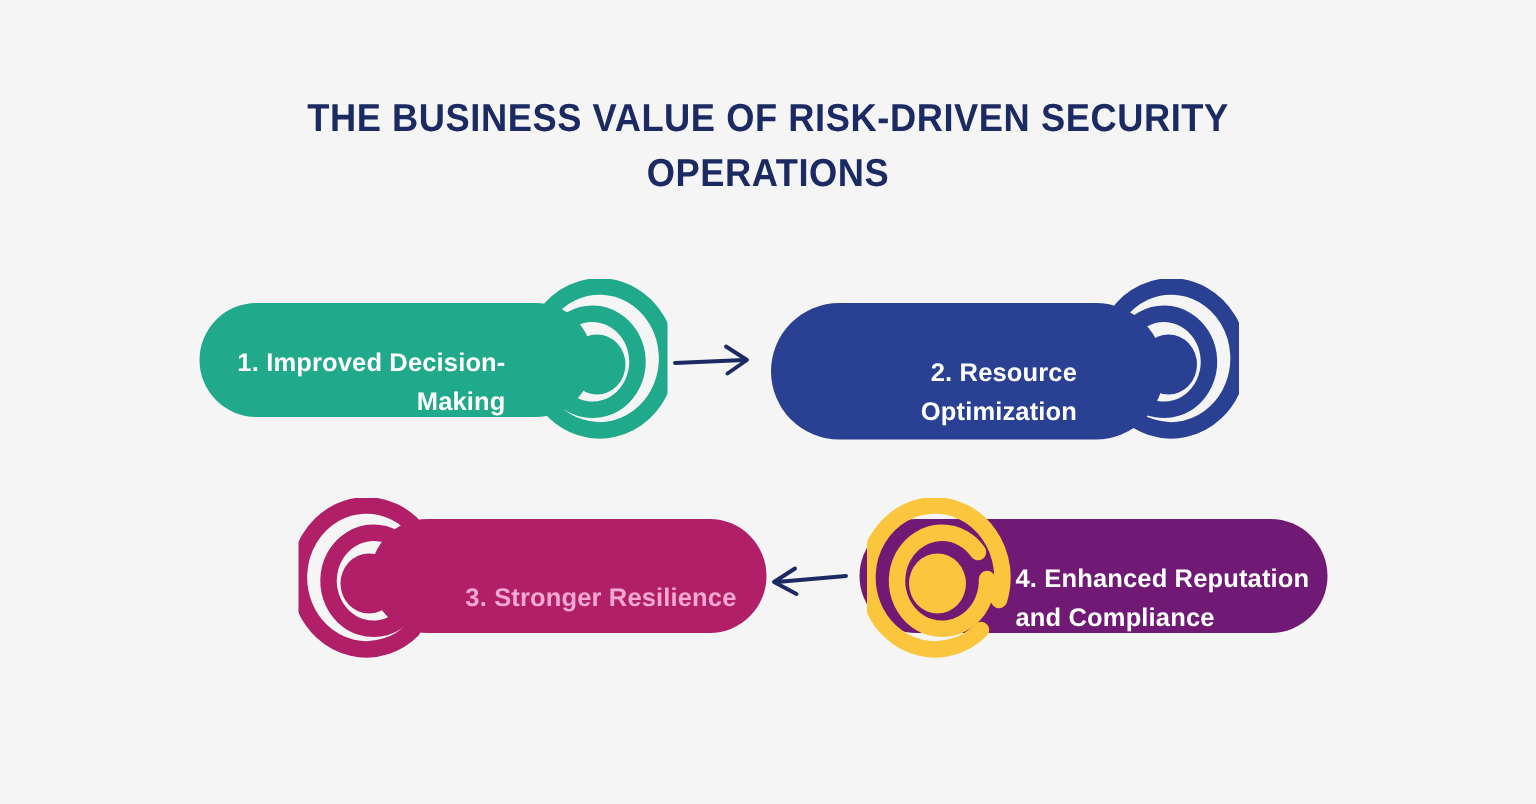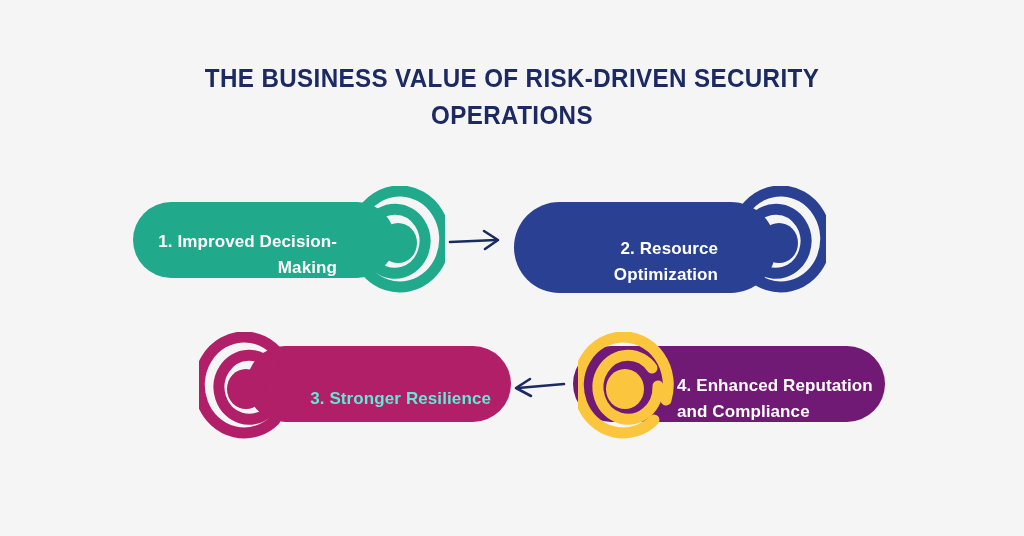--- a/index.html
+++ b/index.html
@@ -176,21 +176,21 @@
                  A 45 48 0 1 1 20 86" fill="none" stroke="#2a4193" stroke-width="11" stroke-linecap="round" transform="translate(2,2)"></path>
         <path d="M 22 34
                  A 30 32 0 1 1 16 52" fill="none" stroke="#2a4193" stroke-width="11" stroke-linecap="round" transform="translate(2,2)"></path>
         <ellipse cx="51" cy="57" rx="19" ry="20" fill="#2a4193"></ellipse>
       </svg>
     </div>
   </div>
 
   <div class="step" id="step-3">
     <div class="pill" style="background: rgb(176, 31, 104);">
-      <span class="pill-text" style="color: #5eead4; text-align: center;">3. Stronger Resilience</span>
+      <span class="pill-text" style="color: #f9a8d4; text-align: center;">3. Stronger Resilience</span>
     </div>
     <div class="ring">
       <svg width="98" height="110" viewBox="0 0 98 110">
         <g transform="translate(98,0) scale(-1,1)">
           <path d="M 8 66
                    A 45 48 0 1 1 20 86" fill="none" stroke="#b01f68" stroke-width="11" stroke-linecap="round" transform="translate(2,2)"></path>
           <path d="M 22 34
                    A 30 32 0 1 1 16 52" fill="none" stroke="#b01f68" stroke-width="11" stroke-linecap="round" transform="translate(2,2)"></path>
           <ellipse cx="51" cy="57" rx="19" ry="20" fill="#b01f68"></ellipse>
         </g>

